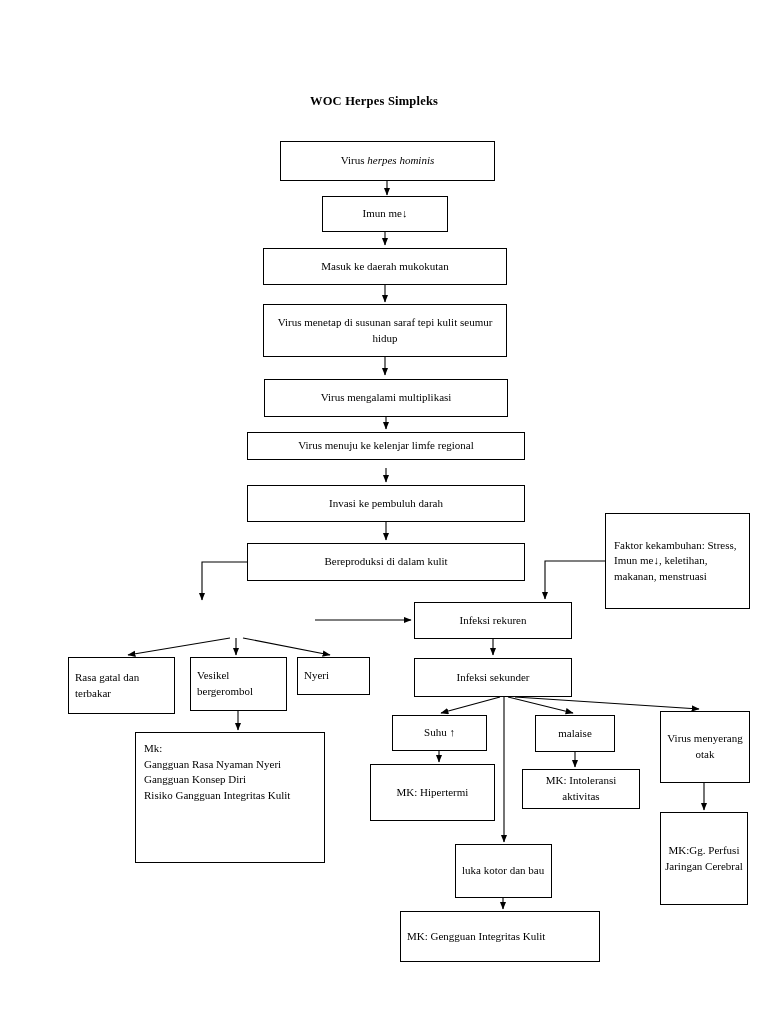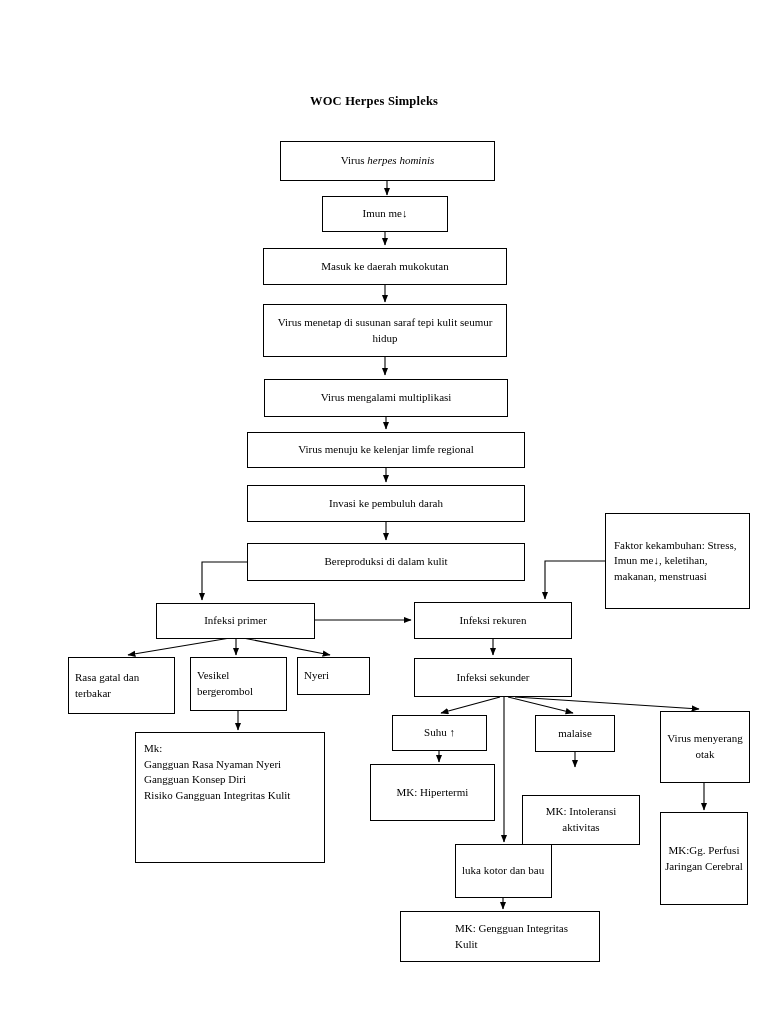--- a/index.html
+++ b/index.html
@@ -88,39 +88,36 @@
   </div>
 
   <div class="node center" style="left:263px;top:304px;width:244px;height:53px;">
     <div class="txt">Virus menetap di susunan saraf tepi kulit seumur hidup</div>
   </div>
 
   <div class="node center" style="left:264px;top:379px;width:244px;height:38px;">
     <div class="txt">Virus mengalami multiplikasi</div>
   </div>
 
-  <div class="node center" style="left:247px;top:432px;width:278px;height:36px;">
+  <div class="node center" style="left:247px;top:432px;width:278px;height:28px;">
     <div class="txt">Virus menuju ke kelenjar limfe regional</div>
   </div>
 
   <div class="node center" style="left:247px;top:485px;width:278px;height:37px;">
     <div class="txt">Invasi ke pembuluh darah</div>
   </div>
 
   <div class="node center" style="left:247px;top:543px;width:278px;height:38px;">
     <div class="txt">Bereproduksi di dalam kulit</div>
   </div>
 
   <div class="node left" style="left:605px;top:513px;width:145px;height:96px;">
     <div class="txt" style="padding-left:8px;">Faktor kekambuhan: Stress, Imun me↓, keletihan, makanan, menstruasi</div>
   </div>
 
-  <div class="node center" style="left:156px;top:603px;width:159px;height:36px;">
-    <div class="txt">Infeksi primer</div>
-  </div>
 
   <div class="node center" style="left:414px;top:602px;width:158px;height:37px;">
     <div class="txt">Infeksi rekuren</div>
   </div>
 
   <div class="node left" style="left:68px;top:657px;width:107px;height:57px;">
     <div class="txt">Rasa gatal dan terbakar</div>
   </div>
 
   <div class="node left" style="left:190px;top:657px;width:97px;height:54px;">
@@ -147,33 +144,33 @@
   </div>
 
   <div class="node center" style="left:370px;top:764px;width:125px;height:57px;">
     <div class="txt">MK: Hipertermi</div>
   </div>
 
   <div class="node center" style="left:535px;top:715px;width:80px;height:37px;">
     <div class="txt">malaise</div>
   </div>
 
-  <div class="node center" style="left:522px;top:795px;width:118px;height:50px;">
+  <div class="node center" style="left:522px;top:769px;width:118px;height:40px;">
     <div class="txt">MK: Intoleransi aktivitas</div>
   </div>
 
   <div class="node center" style="left:660px;top:711px;width:90px;height:72px;">
     <div class="txt">Virus menyerang otak</div>
   </div>
 
   <div class="node center" style="left:660px;top:812px;width:88px;height:93px;">
     <div class="txt">MK:Gg. Perfusi Jaringan Cerebral</div>
   </div>
 
   <div class="node left" style="left:455px;top:844px;width:97px;height:54px;">
     <div class="txt">luka kotor dan bau</div>
   </div>
 
-  <div class="node left" style="left:400px;top:911px;width:200px;height:51px;padding-left:48px;">
+  <div class="node left" style="left:400px;top:911px;width:200px;height:51px;">
     <div class="txt">MK: Gengguan Integritas Kulit</div>
   </div>
 
 </div>
 
 </body></html>

